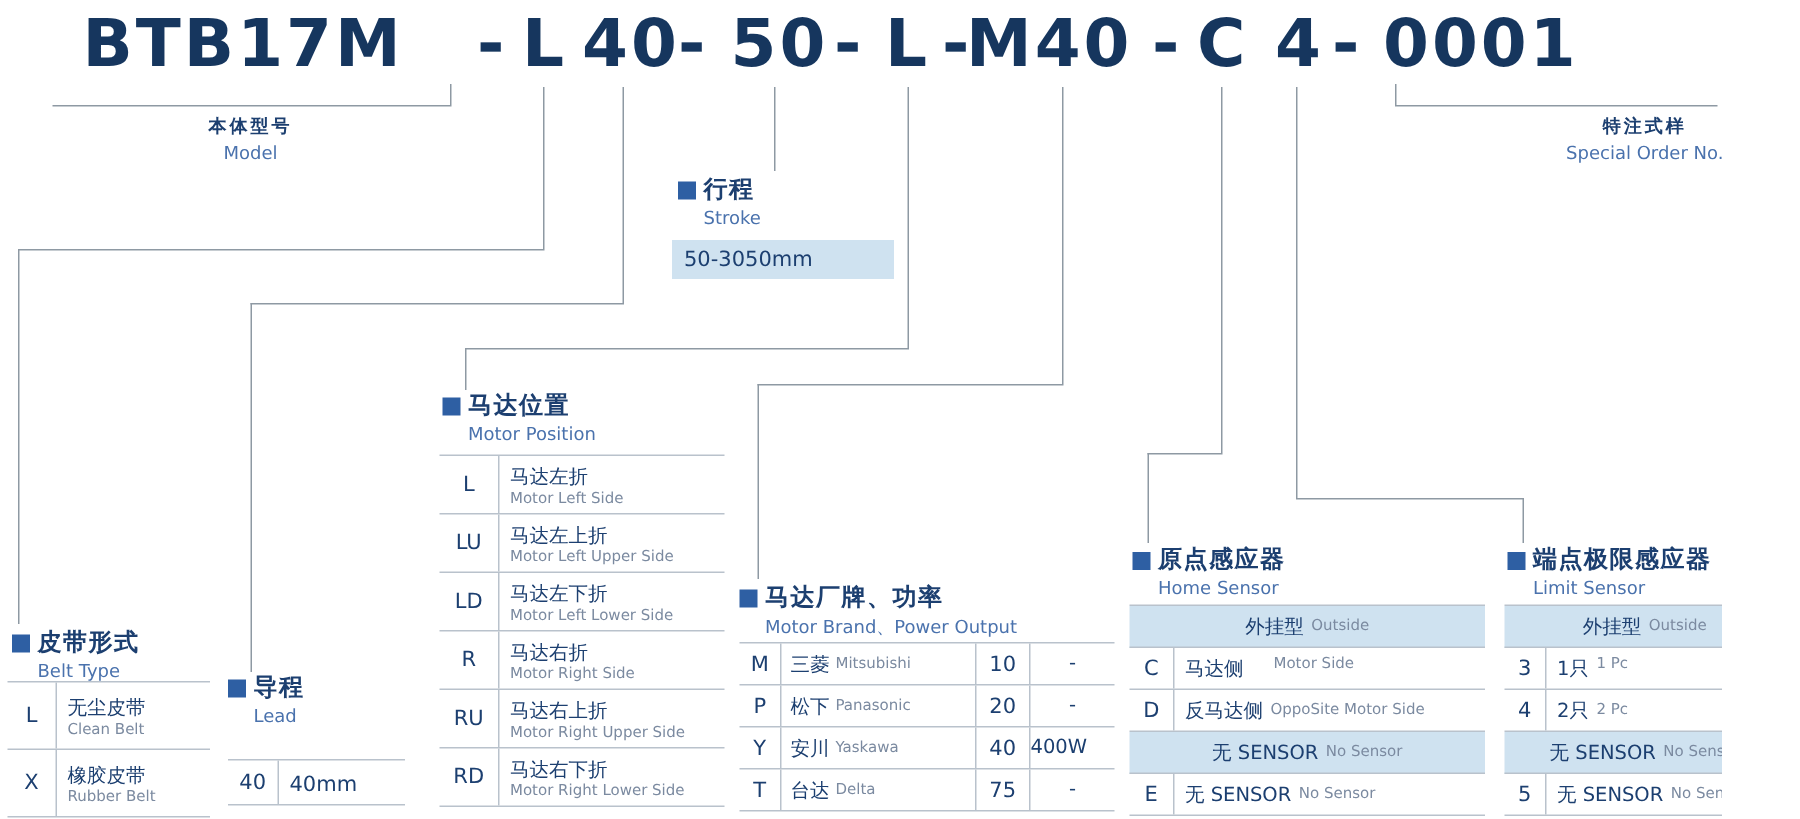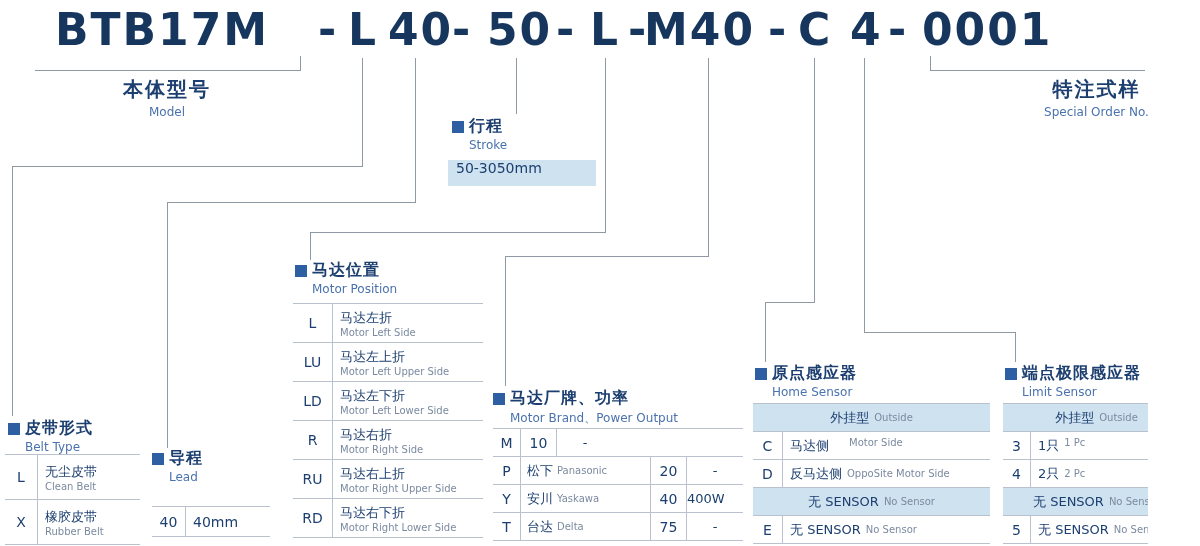--- a/index.html
+++ b/index.html
@@ -6,39 +6,39 @@
   html,body { background:#ffffff; }
   body { font-family:"DejaVu Sans","Liberation Sans",sans-serif; }
   #diagram { position:relative; width:1148px; height:546px; background:#fff; overflow:hidden; }
 
   .seg { position:absolute; top:4px; font-size:44px; font-weight:bold; color:#16365e;
          letter-spacing:2px; white-space:nowrap; }
 
   .ln { position:absolute; background:#8e99a3; }
 
   .toplabel { position:absolute; text-align:center; }
-  .toplabel .zh { font-size:20px; font-weight:bold; color:#1c3f70; letter-spacing:2px;font-family:Liberation Serif, serif; }
+  .toplabel .zh { font-size:12px; font-weight:bold; color:#1c3f70; letter-spacing:2px;font-family:Liberation Serif, serif; }
   .toplabel .en { font-size:12px; color:#4a72ad; margin-top:2px; }
 
   .sec { position:absolute; white-space:nowrap; }
   .sec .zhline { display:flex; align-items:center; font-size:16px; font-weight:bold; color:#1c3f70; letter-spacing:1px; }
   .sq { display:inline-block; width:12px; height:12px; background:#2e5fa3; margin-right:5px; flex:none; }
   .sec .en { font-size:12px; color:#4a72ad; padding-left:17px; margin-top:1px; }
 
   .tbl { position:absolute; border-top:1px solid #b9c2cc; background:#fff; }
   .row { display:flex; border-bottom:1px solid #b9c2cc; align-items:center; }
   .cell-code { flex:none; align-self:stretch; display:flex; align-items:center; justify-content:center;
                font-size:14px; color:#1c3f70; border-right:1px solid #b9c2cc; }
   .cell-desc { flex:1; padding-left:7px; overflow:hidden; }
   .cell-mid  { align-self:stretch; display:flex; align-items:center; border-right:1px solid #b9c2cc; }
   .zh13 { font-size:13px; color:#1c3f70; white-space:nowrap; }
   .en10 { font-size:10px; color:#7b8aa0; white-space:nowrap; }
   .hdr { justify-content:center; background:#cfe2f0; gap:5px; }
 
-  .strokebox { position:absolute; display:flex; align-items:flex-start; padding-left:8px; gap:5px; }
+  .strokebox { position:absolute; display:flex; align-items:center; padding-left:8px; gap:5px; }
 </style>
 </head>
 <body>
 
 <div id="diagram">
 
   <div class="seg" style="left:55px">BTB17M</div>
   <div class="seg" style="left:318px">-</div>
   <div class="seg" style="left:348px">L</div>
   <div class="seg" style="left:388px">40</div>
@@ -198,20 +198,24 @@
   <div class="sec" style="left:493px;top:388px">
     <div class="zhline">
         <span class="sq"></span>
         <span>马达厂牌、功率</span>
       </div>
     <div class="en">Motor Brand、Power Output</div>
   </div>
   <div class="tbl" style="left:493px;top:428px;width:250px">
     <div class="row" style="height:28px">
       <div class="cell-code" style="width:28px">M</div>
+      <div class="cell-mid" style="flex:1;padding-left:6px;gap:4px">
+          <span class="zh13">三菱</span>
+          <span class="en10">Mitsubishi</span>
+        </div>
       <div class="cell-code" style="width:36px">10</div>
       <div class="cell-mid" style="width:56px;justify-content:center;border-right:none">
           <span class="zh13">-</span>
         </div>
     </div>
     <div class="row" style="height:28px">
       <div class="cell-code" style="width:28px">P</div>
       <div class="cell-mid" style="flex:1;padding-left:6px;gap:4px">
           <span class="zh13">松下</span>
           <span class="en10">Panasonic</span>

